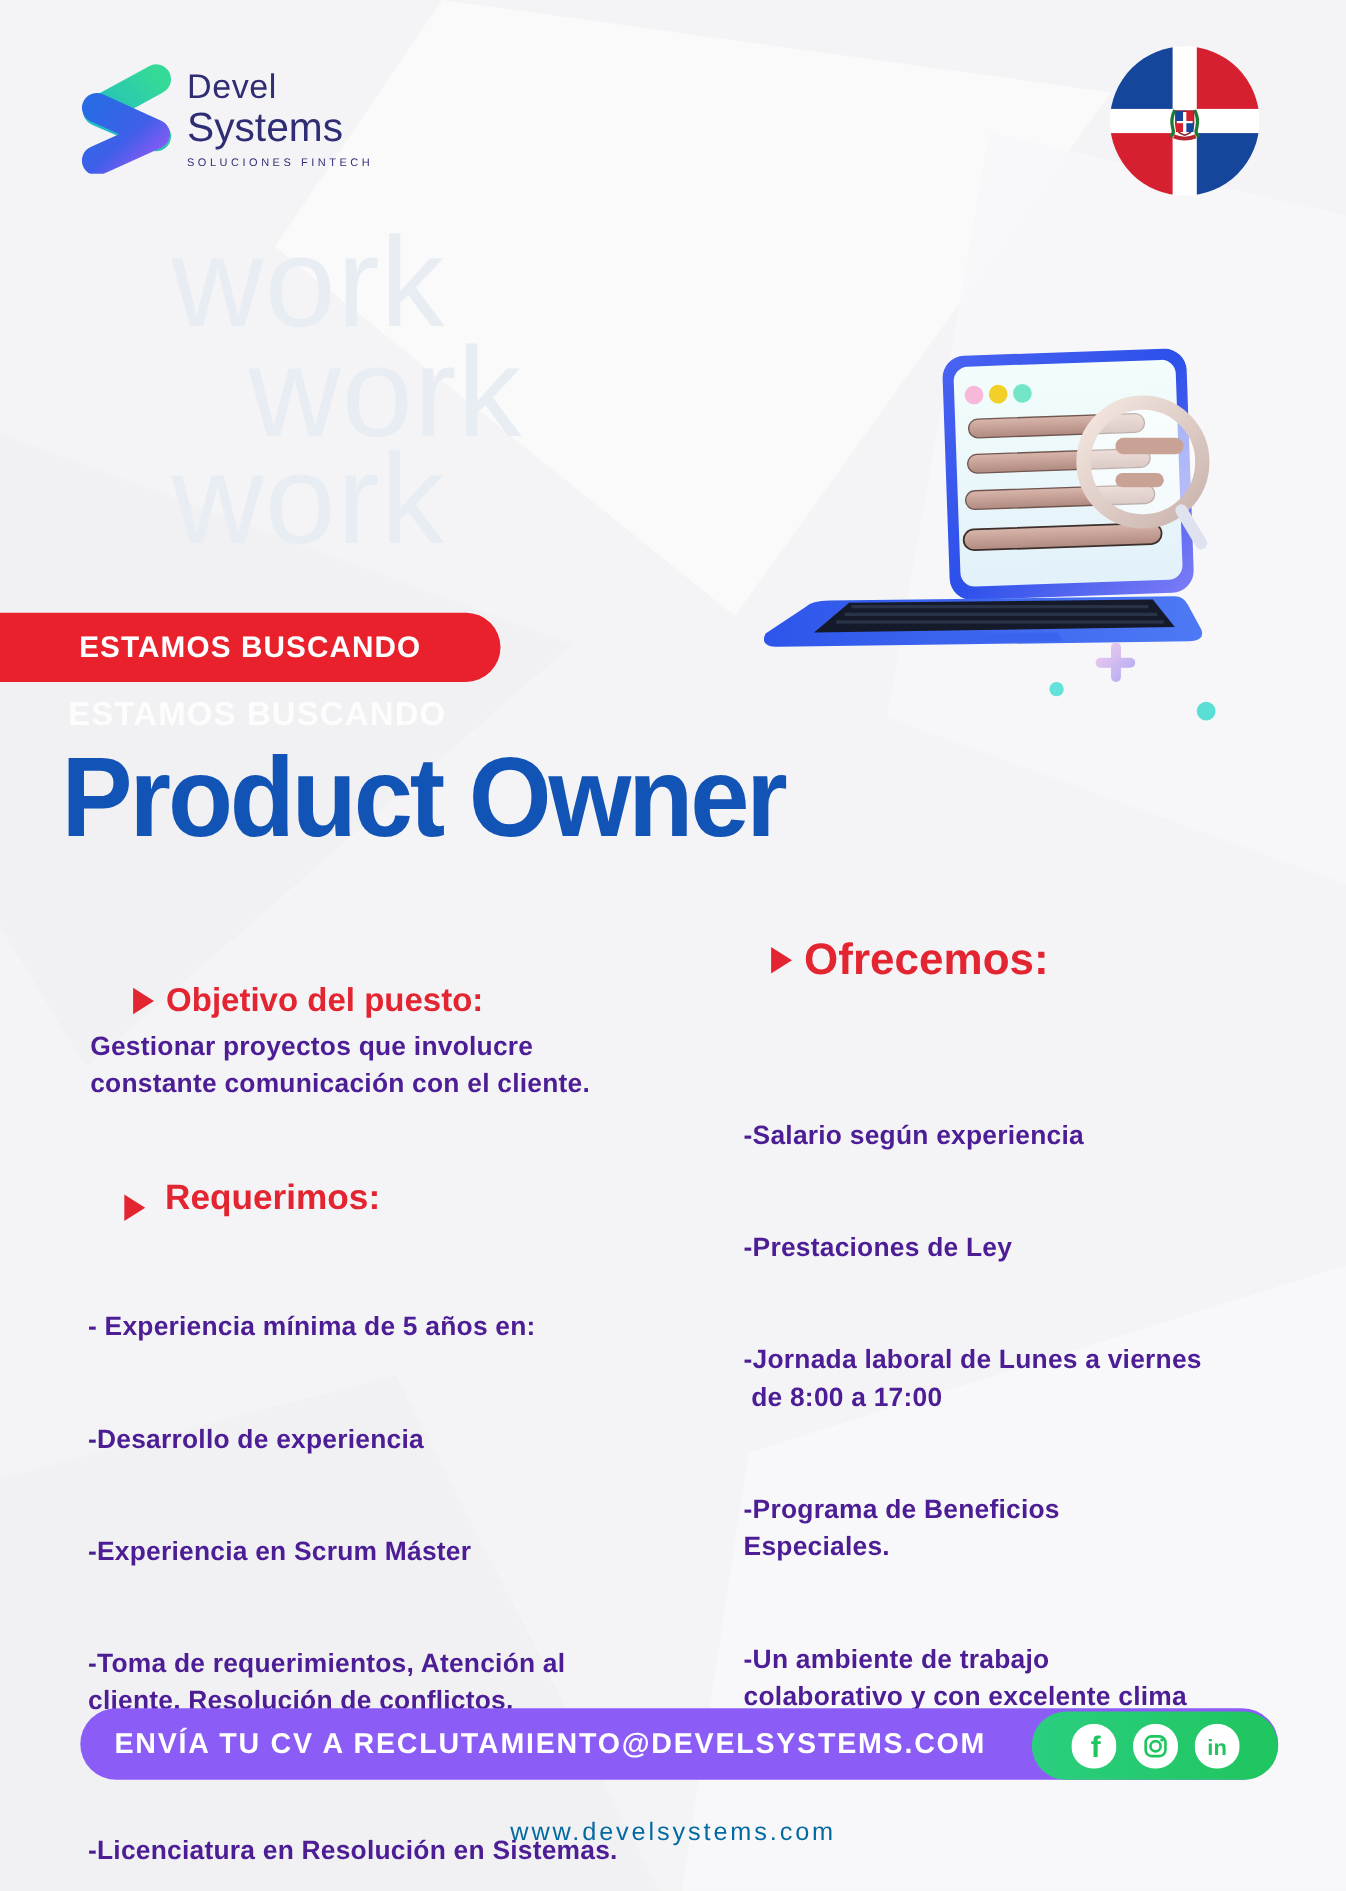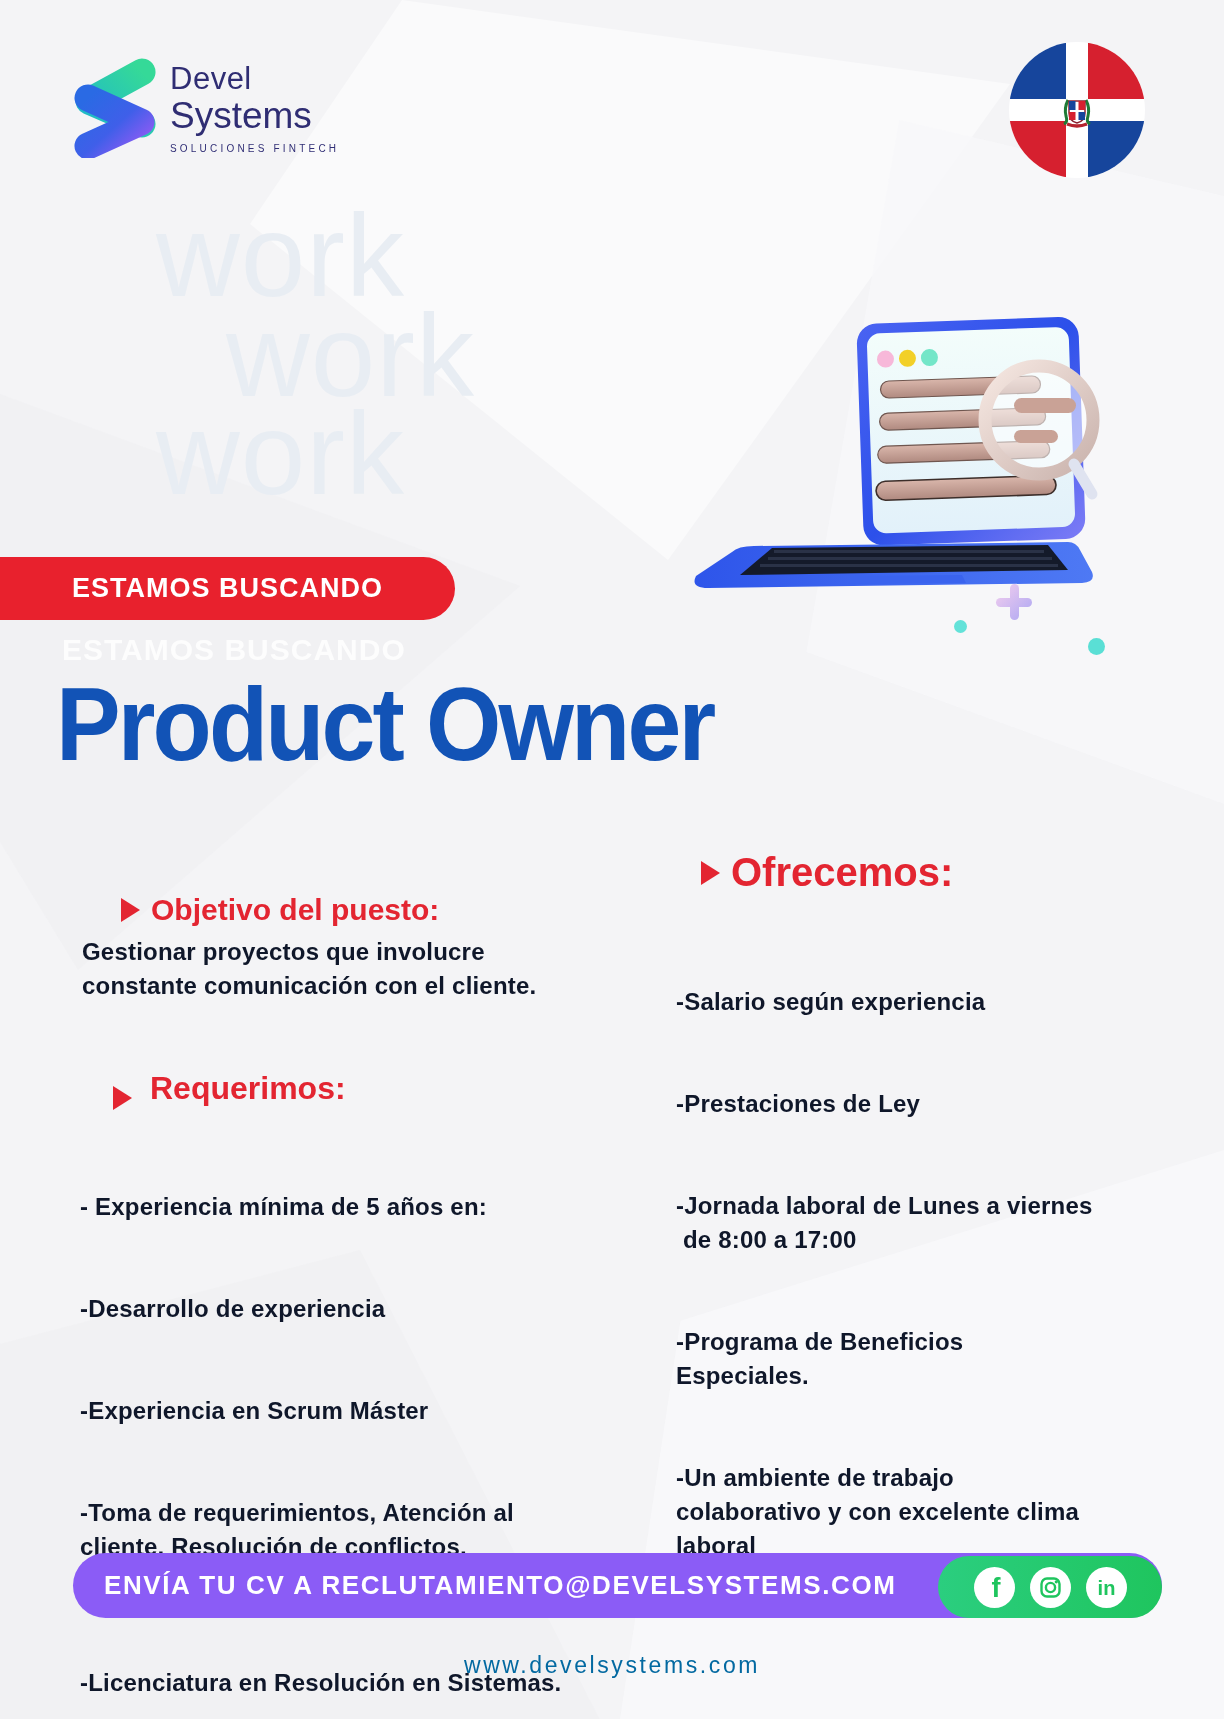--- a/index.html
+++ b/index.html
@@ -56,25 +56,25 @@
   
   .sec-head{position:absolute;display:flex;align-items:center;gap:11px;color:#e32531;font-weight:800;padding-left:45px;}
   .tri{width:0;height:0;border-left:19px solid #e32531;border-top:12px solid transparent;border-bottom:12px solid transparent;flex:0 0 auto;}
   .head-objetivo{left:76px;top:893px;font-size:30px;}
   .head-requerimos{left:68px;top:1070px;font-size:32px;}
   .head-requerimos .tri{transform:translateY(9px);}
   .head-requerimos .sec-label{margin-left:7px;}
   .head-ofrecemos{left:656px;top:850px;font-size:40px;}
 
   
-  .body-text{color:#0f172a;font-size:24px;font-weight:700;line-height:34px;letter-spacing:.2px;white-space:pre-wrap;}
+  .body-text{color:#4c1d95;font-size:24px;font-weight:700;line-height:34px;letter-spacing:.2px;white-space:pre-wrap;}
   .objetivo-body{position:absolute;left:82px;top:935px;width:520px;}
   .list{position:absolute;display:block;}
   .list-requerimos{left:80px;top:1122px;width:540px;}
-  .list-ofrecemos{left:676px;top:917px;width:490px;}
+  .list-ofrecemos{left:676px;top:948px;width:490px;}
   .list-item{white-space:pre-wrap;}
 
   
   .cta{
     position:absolute;left:73px;top:1553px;width:1089px;height:65px;background:#8b5cf6;border-radius:33px;
     display:flex;align-items:center;padding-left:31px;box-sizing:border-box;
   }
   .cta-label{color:#ffffff;font-size:26px;font-weight:700;letter-spacing:1.6px;white-space:nowrap;}
   .cta-social{
     position:absolute;left:938px;top:1556px;width:224px;height:62px;border-radius:31px;

